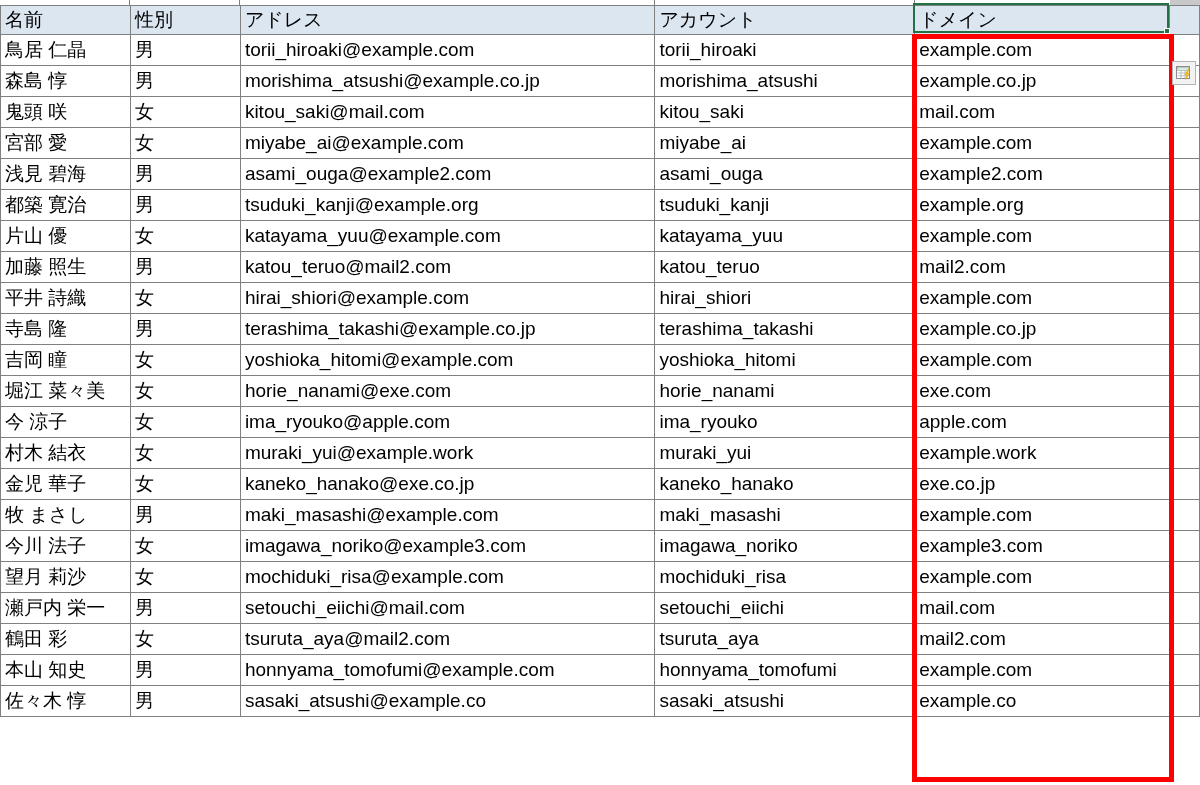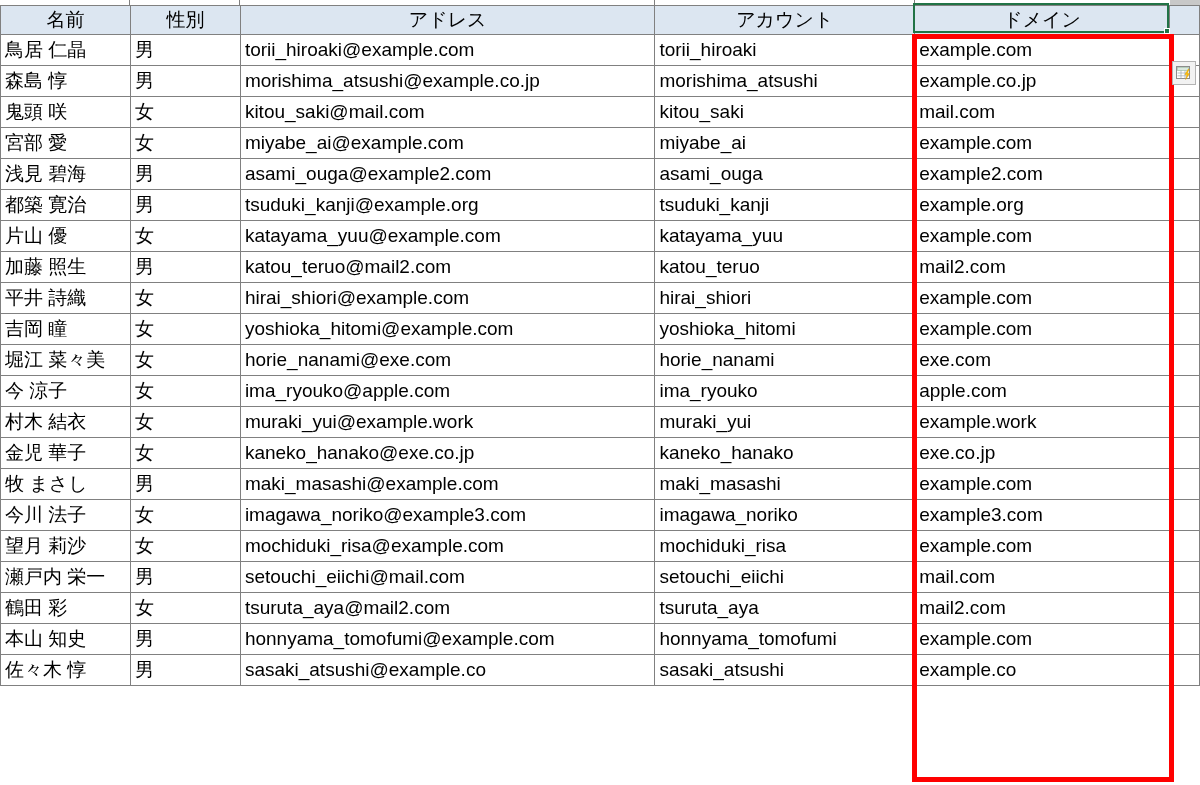--- a/index.html
+++ b/index.html
@@ -61,21 +61,20 @@
     text-align: left;
     font-weight: normal;
     vertical-align: middle;
     background: #ffffff;
     box-sizing: border-box;
   }
   table.grid thead th {
     background: #dce6f1;
     height: 28px;
     line-height: 28px;
-    text-align: center;
   }
 
   
   col.c-name   { width: 130px; }
   col.c-gender { width: 110px; }
   col.c-addr   { width: 415px; }
   col.c-acct   { width: 260px; }
   col.c-domain { width: 255px; }
   col.c-tail   { width: 30px; }
 
@@ -283,20 +282,32 @@
           <td class="ovf">
             <span class="txt">hirai_shiori@example.com</span>
           </td>
           <td class="ovf">
             <span class="txt">hirai_shiori</span>
           </td>
           <td>example.com</td>
           <td class="tail"></td>
         </tr>
         <tr>
+          <td>寺島 隆</td>
+          <td>男</td>
+          <td class="ovf">
+            <span class="txt">terashima_takashi@example.co.jp</span>
+          </td>
+          <td class="ovf">
+            <span class="txt">terashima_takashi</span>
+          </td>
+          <td>example.co.jp</td>
+          <td class="tail"></td>
+        </tr>
+        <tr>
           <td>吉岡 瞳</td>
           <td>女</td>
           <td class="ovf">
             <span class="txt">yoshioka_hitomi@example.com</span>
           </td>
           <td class="ovf">
             <span class="txt">yoshioka_hitomi</span>
           </td>
           <td>example.com</td>
           <td class="tail"></td>

